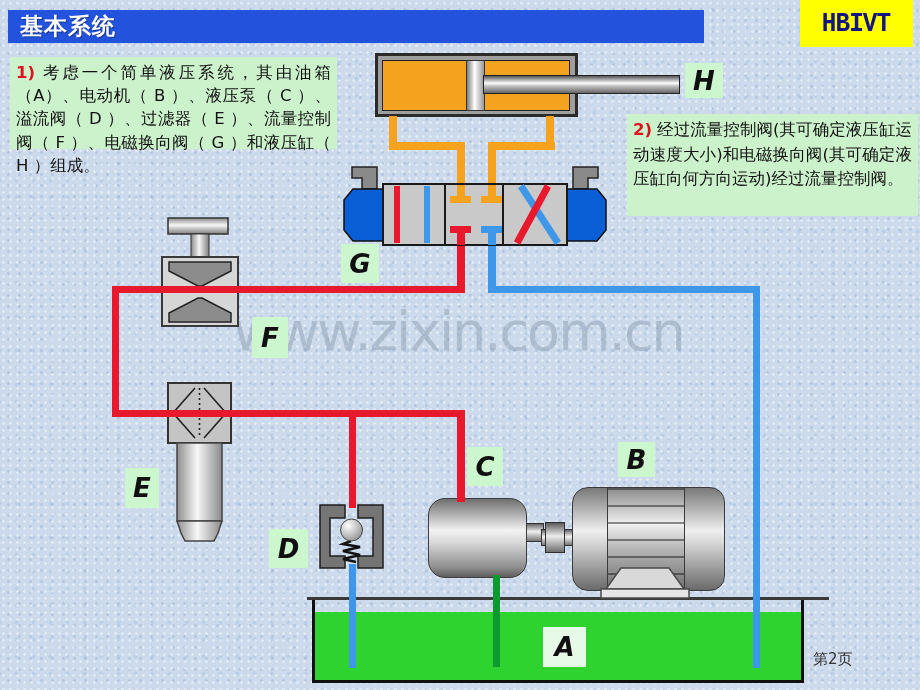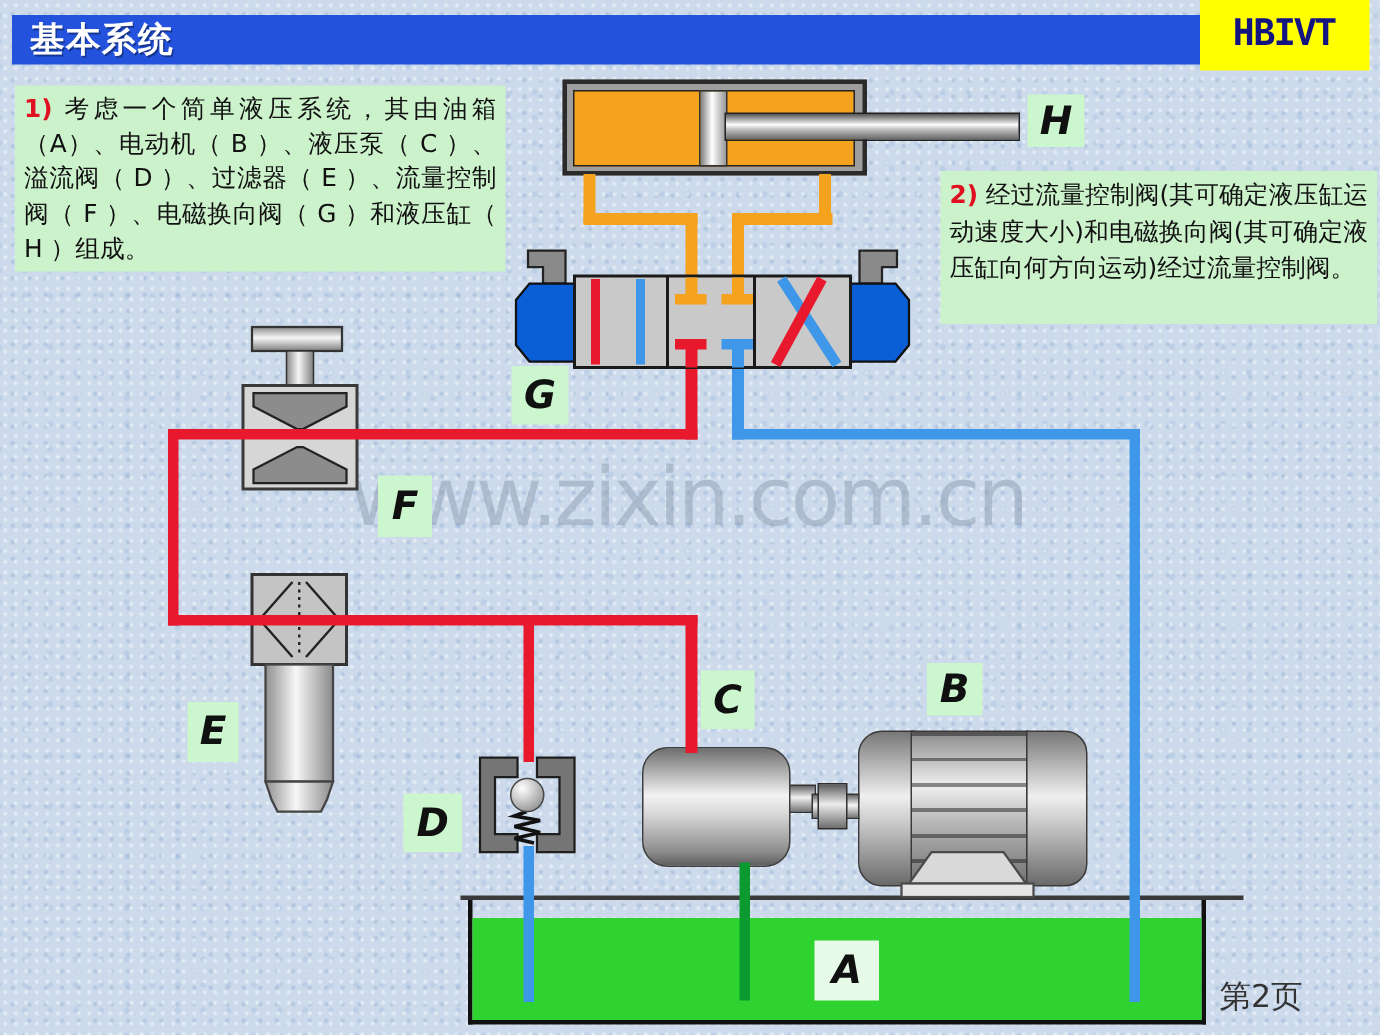--- a/index.html
+++ b/index.html
@@ -12,27 +12,27 @@
     background-color:#ccdaeb;
     background-image:
       radial-gradient(rgba(255,255,255,.45) 1px, transparent 1.6px),
       radial-gradient(rgba(120,150,195,.28) 1px, transparent 1.9px),
       radial-gradient(rgba(170,195,225,.5) 1.5px, transparent 2.4px);
     background-size:7px 7px, 11px 11px, 17px 17px;
     background-position:0 0, 3px 4px, 8px 2px;
   }
   .abs{position:absolute;}
   
-  .title-bar{left:8px;top:10px;width:792px;height:33px;background:var(--title-bar,#2352dc);z-index:6;display:flex;align-items:center;}
+  .title-bar{left:8px;top:10px;width:696px;height:33px;background:var(--title-bar,#2352dc);z-index:6;display:flex;align-items:center;}
   .title-text{color:#fff;font-weight:bold;font-size:23px;padding-left:12px;letter-spacing:1px;text-shadow:1px 1px 0 rgba(0,0,0,.35);}
   .logo-box{left:800px;top:0;width:113px;height:47px;background:var(--logo-bg,#ffff00);z-index:6;display:flex;align-items:center;justify-content:center;font-family:Liberation Mono, monospace;}
   .logo-text{color:var(--logo-text,#141480);font-weight:800;font-size:27px;transform:scaleX(.9);letter-spacing:-1px;}
   
   .note{background:var(--note-bg,#ccf2cc);color:#111;font-size:16.5px;z-index:6;padding:4px 6px;box-sizing:border-box;text-align:justify;}
-  #note1{left:10px;top:57px;width:327px;height:124px;line-height:23.2px;}
+  #note1{left:10px;top:57px;width:327px;height:92px;line-height:23.2px;}
   #note2{left:627px;top:114px;width:291px;height:102px;line-height:24.5px;}
   .note-num{color:#e01020;font-weight:bold;margin-right:5px;}
   
   .watermark{left:233px;top:300px;z-index:1;font-size:54px;color:rgba(140,155,175,.5);letter-spacing:-2px;white-space:nowrap;}
   
   .lbl{background:var(--label-bg,#ccf6ce);color:#101010;font-weight:bold;font-size:26px;z-index:6;display:flex;align-items:center;justify-content:center;font-style:italic;}
   
   .pipe{z-index:4;}
   .red{background:var(--pressure-line,#e8192c);}
   .blue{background:var(--return-line,#3e97e8);}
@@ -56,21 +56,21 @@
     background:
       repeating-linear-gradient(180deg, rgba(30,30,30,.5) 0 2.5px, transparent 2.5px 17px),
       linear-gradient(180deg,#8a8a8a,#f0f0f0 35%,#b5b5b5 60%,#6f6f6f);z-index:3;}
   .motor-capR{left:684px;top:487px;width:39px;height:102px;border-radius:0 15px 15px 0;border:1px solid #3a3a3a;
     background:linear-gradient(180deg,#787878,#efefef 42%,#c8c8c8 60%,#6a6a6a);z-index:3;}
   
   .tank-rim{left:307px;top:597px;width:522px;height:3px;background:#3a3a3a;z-index:2;}
   .tank-box{left:312px;top:600px;width:492px;height:83px;border-left:3px solid #111;border-right:3px solid #111;border-bottom:3px solid #111;box-sizing:border-box;z-index:2;}
   .tank-oil{position:absolute;left:0;top:12px;width:486px;height:68px;background:var(--tank-fill,#2fd32f);}
   
-  .page-num{left:813px;top:650px;font-size:21px;color:#333;z-index:6;}
+  .page-num{left:813px;top:650px;font-size:15px;color:#333;z-index:6;}
   svg{position:absolute;z-index:3;}
   svg.over{z-index:5;}
 </style>
 </head>
 <body>
 
 <div id="slide">
 
   <div class="abs title-bar">
     <span class="title-text">基本系统</span>

